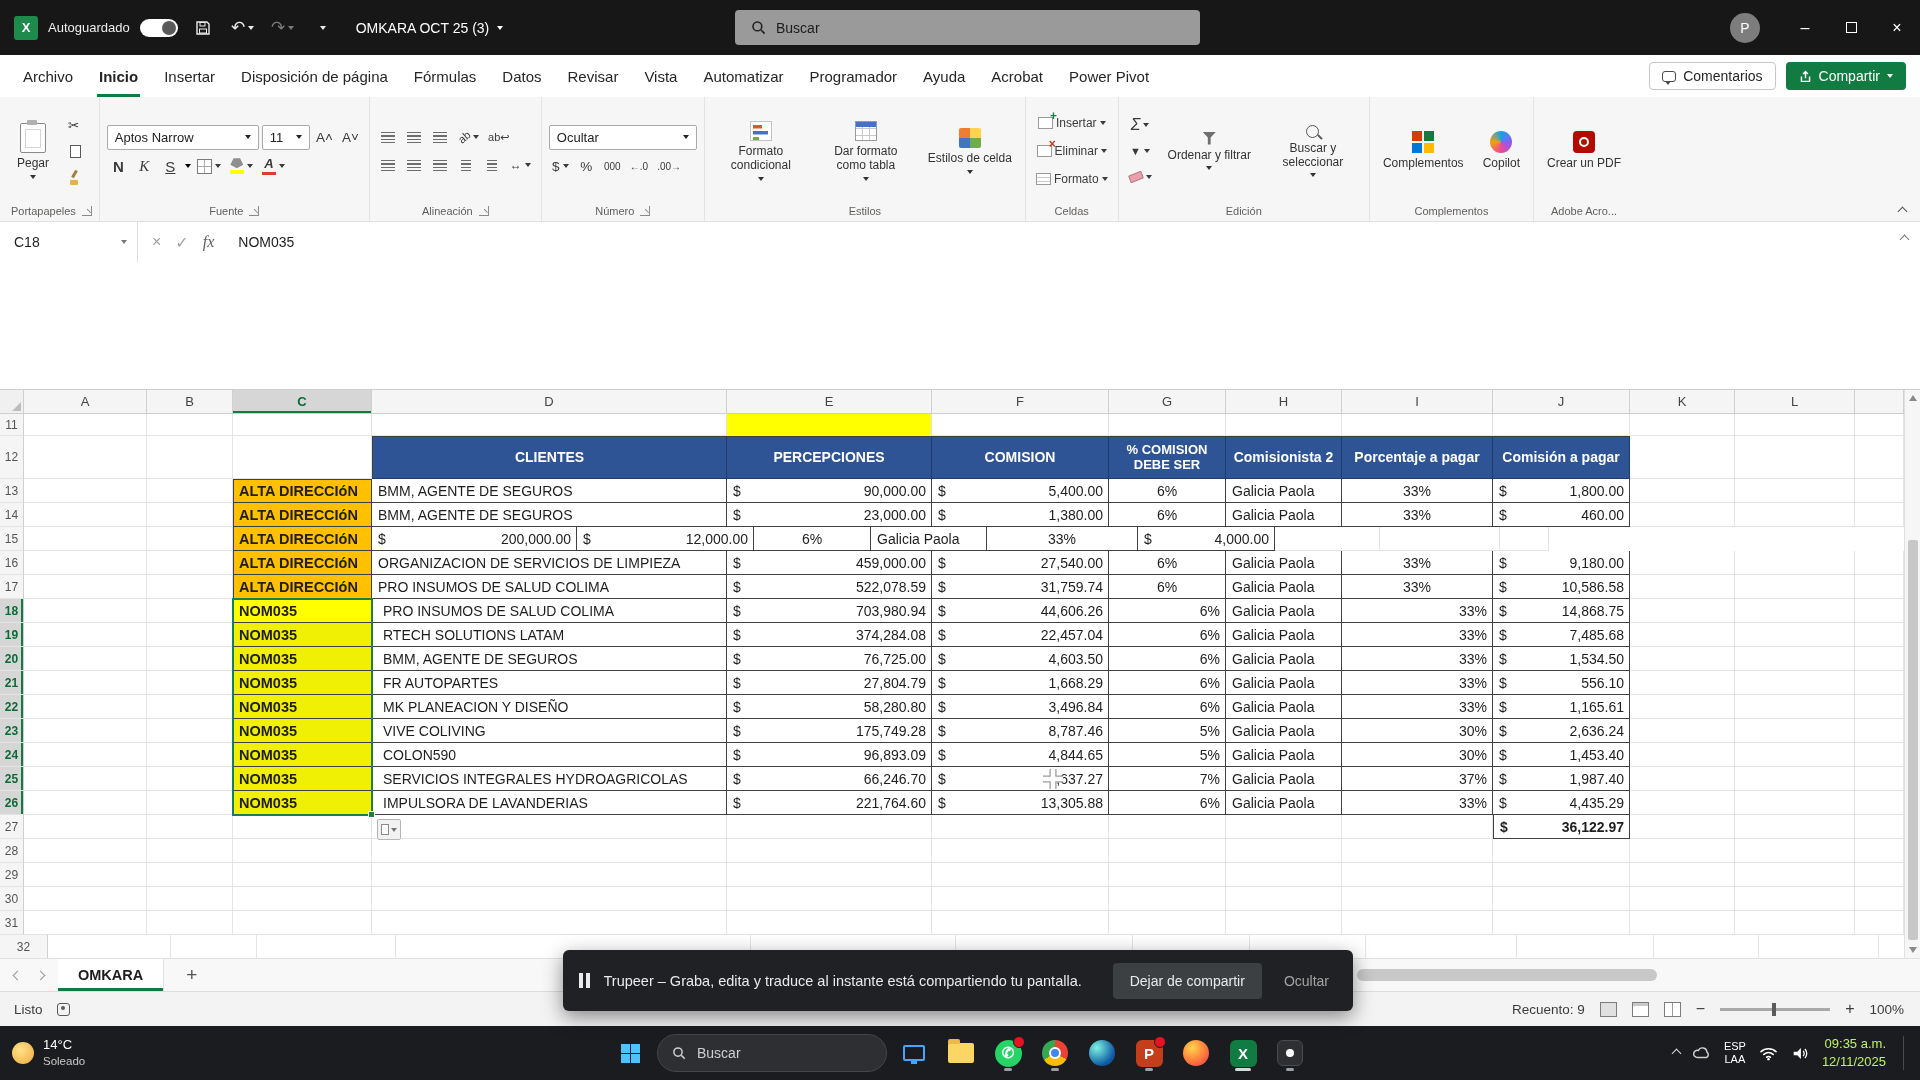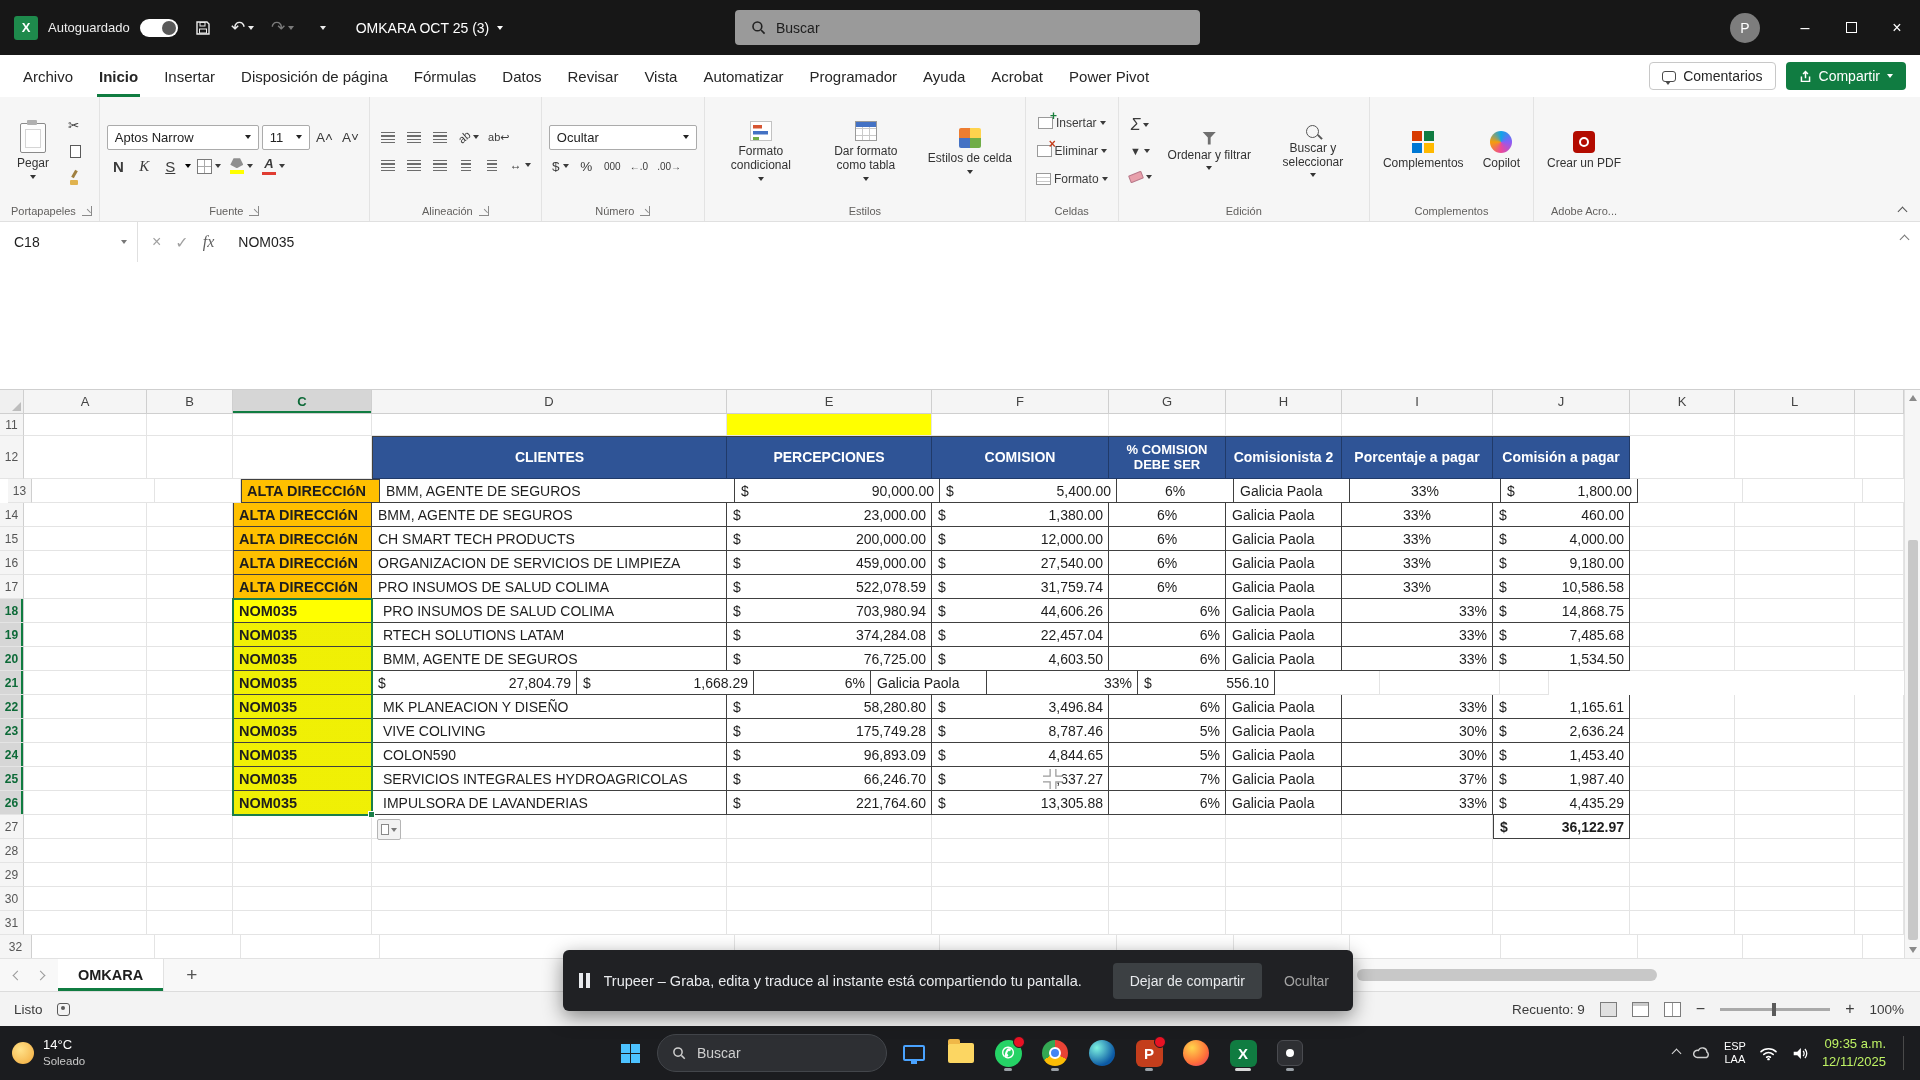--- a/index.html
+++ b/index.html
@@ -571,21 +571,21 @@
           <div class="cell hdr tb bt" style="width: 205px;">PERCEPCIONES</div>
           <div class="cell hdr tb bt" style="width: 177px;">COMISION</div>
           <div class="cell hdr small tb bt" style="width: 117px;">% COMISION DEBE SER</div>
           <div class="cell hdr tb bt" style="width: 116px;">Comisionista 2</div>
           <div class="cell hdr tb bt" style="width: 151px;">Porcentaje a pagar</div>
           <div class="cell hdr tb bt" style="width: 137px;">Comisión a pagar</div>
           <div class="cell" style="width: 105px;"></div>
           <div class="cell" style="width: 120px;"></div>
           <div class="cell" style="width: 49px;"></div>
         </div>
-        <div class="grow" style="height: 24px; justify-content: center;">
+        <div class="grow" style="height: 24px;">
           <div class="cell rn" style="width: 24px;">13</div>
           <div class="cell" style="width: 123px;"></div>
           <div class="cell" style="width: 86px;"></div>
           <div class="cell tag tb bl bt alta" style="width: 139px;">ALTA DIRECCIóN</div>
           <div class="cell client tb" style="width: 355px;">BMM, AGENTE DE SEGUROS</div>
           <div class="cell money tb" style="width: 205px;">
             <span>$</span>
             <span>90,000.00</span>
           </div>
           <div class="cell money tb" style="width: 177px;">
@@ -626,21 +626,20 @@
           </div>
           <div class="cell" style="width: 105px;"></div>
           <div class="cell" style="width: 120px;"></div>
           <div class="cell" style="width: 49px;"></div>
         </div>
         <div class="grow" style="height: 24px;">
           <div class="cell rn" style="width: 24px;">15</div>
           <div class="cell" style="width: 123px;"></div>
           <div class="cell" style="width: 86px;"></div>
           <div class="cell tag tb bl alta" style="width: 139px;">ALTA DIRECCIóN</div>
-          <div class="cell client tb" style="width: 355px;">CH SMART TECH PRODUCTS</div>
           <div class="cell money tb" style="width: 205px;">
             <span>$</span>
             <span>200,000.00</span>
           </div>
           <div class="cell money tb" style="width: 177px;">
             <span>$</span>
             <span>12,000.00</span>
           </div>
           <div class="cell pct tb pc" style="width: 117px;">6%</div>
           <div class="cell who tb" style="width: 116px;">Galicia Paola</div>
@@ -776,20 +775,21 @@
           </div>
           <div class="cell" style="width: 105px;"></div>
           <div class="cell" style="width: 120px;"></div>
           <div class="cell" style="width: 49px;"></div>
         </div>
         <div class="grow" style="height: 24px;">
           <div class="cell rn rsel" style="width: 24px;">21</div>
           <div class="cell" style="width: 123px;"></div>
           <div class="cell" style="width: 86px;"></div>
           <div class="cell tag tb bl nom tint" style="width: 139px;">NOM035</div>
+          <div class="cell client tb ind" style="width: 355px;">FR AUTOPARTES</div>
           <div class="cell money tb" style="width: 205px;">
             <span>$</span>
             <span>27,804.79</span>
           </div>
           <div class="cell money tb" style="width: 177px;">
             <span>$</span>
             <span>1,668.29</span>
           </div>
           <div class="cell pct tb pr" style="width: 117px;">6%</div>
           <div class="cell who tb" style="width: 116px;">Galicia Paola</div>
@@ -1004,21 +1004,21 @@
           <div class="cell" style="width: 177px;"></div>
           <div class="cell" style="width: 117px;"></div>
           <div class="cell" style="width: 116px;"></div>
           <div class="cell" style="width: 151px;"></div>
           <div class="cell" style="width: 137px;"></div>
           <div class="cell" style="width: 105px;"></div>
           <div class="cell" style="width: 120px;"></div>
           <div class="cell" style="width: 49px;"></div>
         </div>
         <div class="grow" style="height: 24px;">
-          <div class="cell rn" style="width: 32px;">32</div>
+          <div class="cell rn" style="width: 48px;">32</div>
           <div class="cell" style="width: 123px;"></div>
           <div class="cell" style="width: 86px;"></div>
           <div class="cell" style="width: 139px;"></div>
           <div class="cell" style="width: 355px;"></div>
           <div class="cell" style="width: 205px;"></div>
           <div class="cell" style="width: 177px;"></div>
           <div class="cell" style="width: 117px;"></div>
           <div class="cell" style="width: 116px;"></div>
           <div class="cell" style="width: 151px;"></div>
           <div class="cell" style="width: 137px;"></div>

